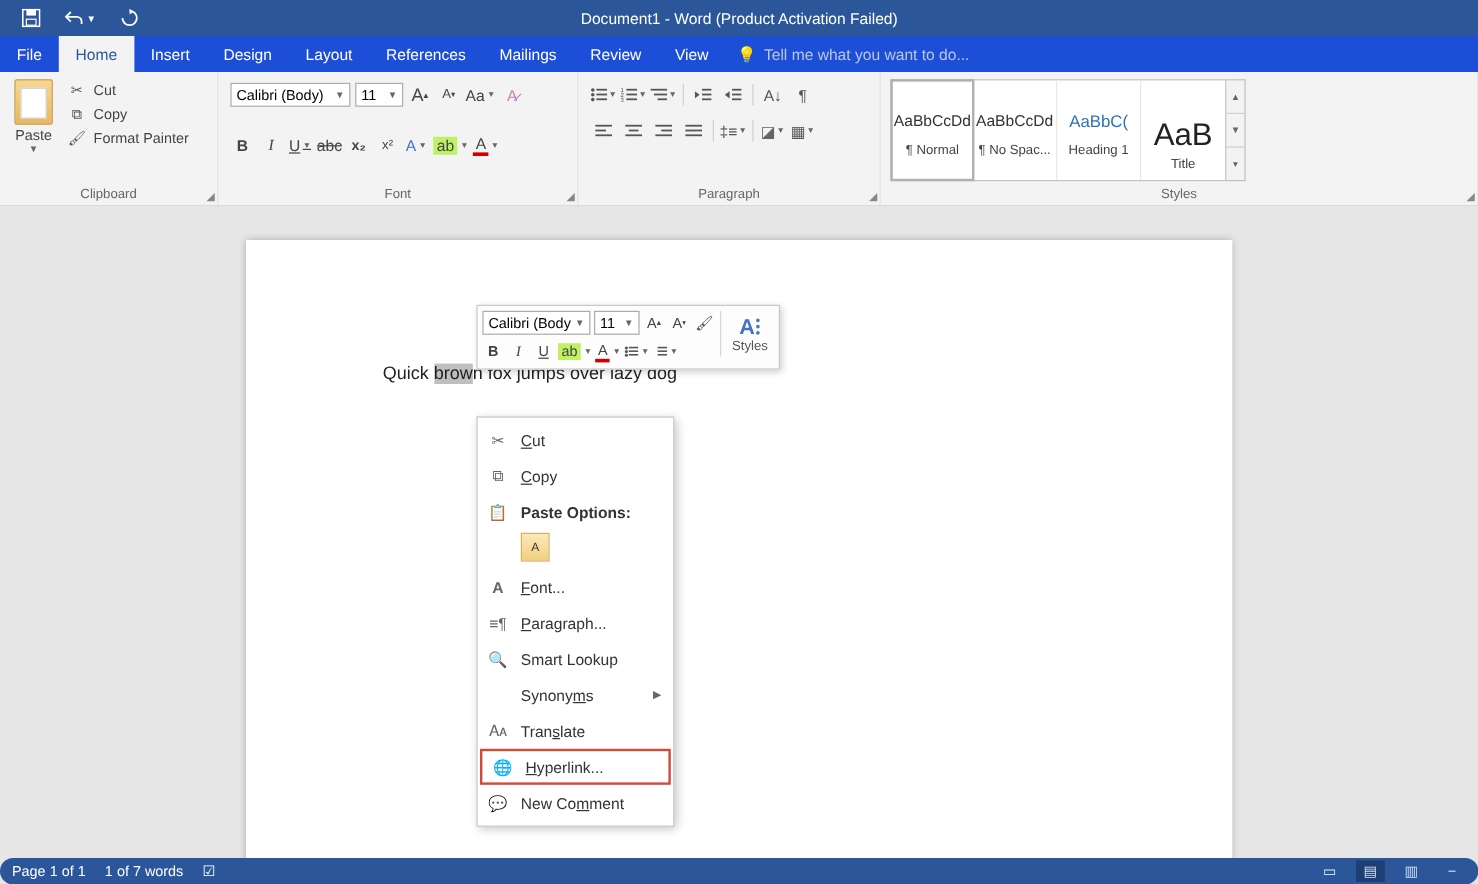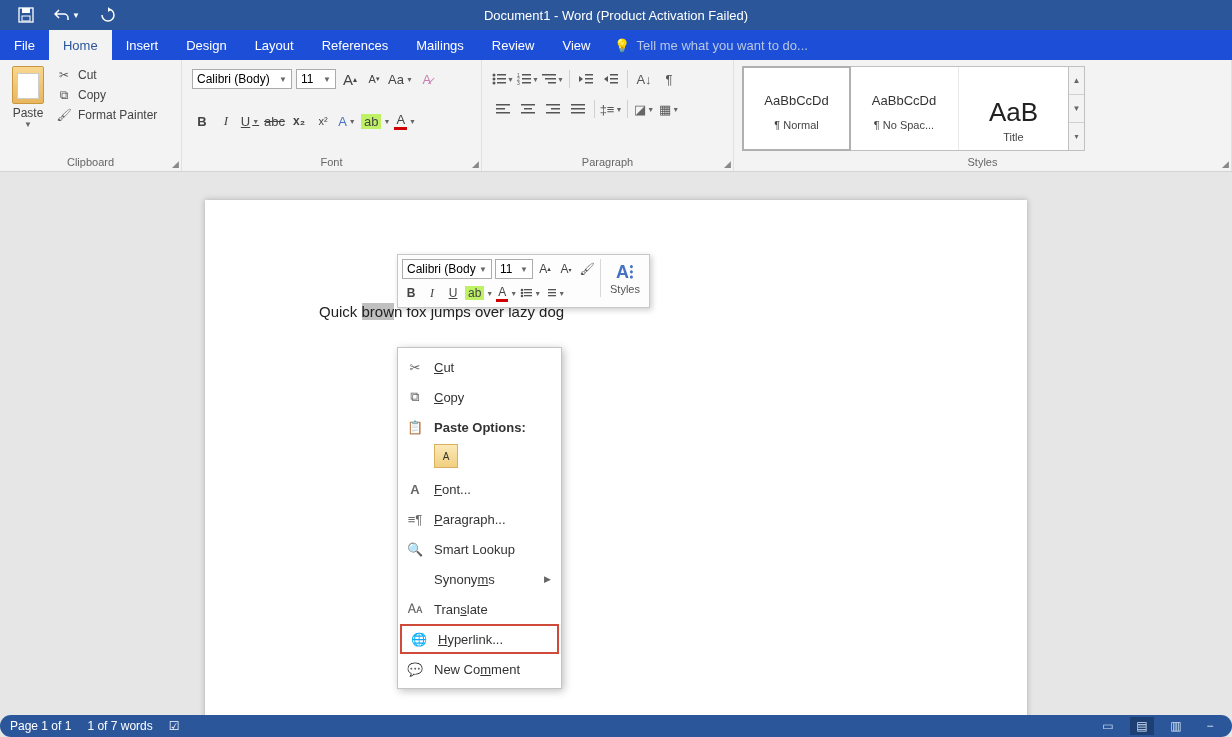--- a/index.html
+++ b/index.html
@@ -59,21 +59,21 @@
 
 .para-rows { display:flex; flex-direction:column; gap:8px; padding:4px 4px;}
 .para-row { display:flex; align-items:center; gap:3px;}
 .pbtn { width:22px; height:22px; display:flex; align-items:center; justify-content:center; color:#555; cursor:pointer; font-size:13px;}
 .pbtn .arr { font-size:7px; color:#666; margin-left:1px;}
 .sep { width:1px; height:18px; background:#d0d0d0; margin:0 2px;}
 
 
 .styles-body { display:flex; align-items:stretch; padding:2px;}
 .styles-list { border:1px solid #c0c0c0; background:white; display:flex;}
-.style-item { width:109px; border-right:1px solid #e8e8e8; display:flex; flex-direction:column; align-items:center; justify-content:center; padding:6px 2px; cursor:pointer;}
+.style-item { width:70px; border-right:1px solid #e8e8e8; display:flex; flex-direction:column; align-items:center; justify-content:center; padding:6px 2px; cursor:pointer;}
 .style-item:last-child { border-right:none;}
 .style-item.selected { border:2px solid #b0b0b0; margin:-1px;}
 .style-preview { font-size:13px; color:#333; height:28px; display:flex; align-items:center;}
 .style-preview.heading { color:#2e74b5; font-size:14px;}
 .style-preview.title { font-size:26px; color:#222;margin-top:24px;}
 .style-name { font-size:11px; color:#444; margin-top:4px;}
 .styles-scroll { width:16px; border:1px solid #c0c0c0; border-left:none; display:flex; flex-direction:column;}
 .styles-scroll div { flex:1; display:flex; align-items:center; justify-content:center; font-size:8px; color:#666; border-bottom:1px solid #d0d0d0;}
 .styles-scroll div:last-child{border-bottom:none;}
 
@@ -326,20 +326,24 @@
       <div class="styles-list" id="styles-list">
           <div class="style-item selected">
             <div class="style-preview ">AaBbCcDd</div>
             <div class="style-name">¶ Normal</div>
           </div>
           <div class="style-item">
             <div class="style-preview ">AaBbCcDd</div>
             <div class="style-name">¶ No Spac...</div>
           </div>
           <div class="style-item">
+            <div class="style-preview heading">AaBbC(</div>
+            <div class="style-name">Heading 1</div>
+          </div>
+          <div class="style-item">
             <div class="style-preview title">AaB</div>
             <div class="style-name">Title</div>
           </div>
         </div>
       <div class="styles-scroll">
         <div>▲</div>
         <div>▼</div>
         <div>▾</div>
       </div>
     </div>

